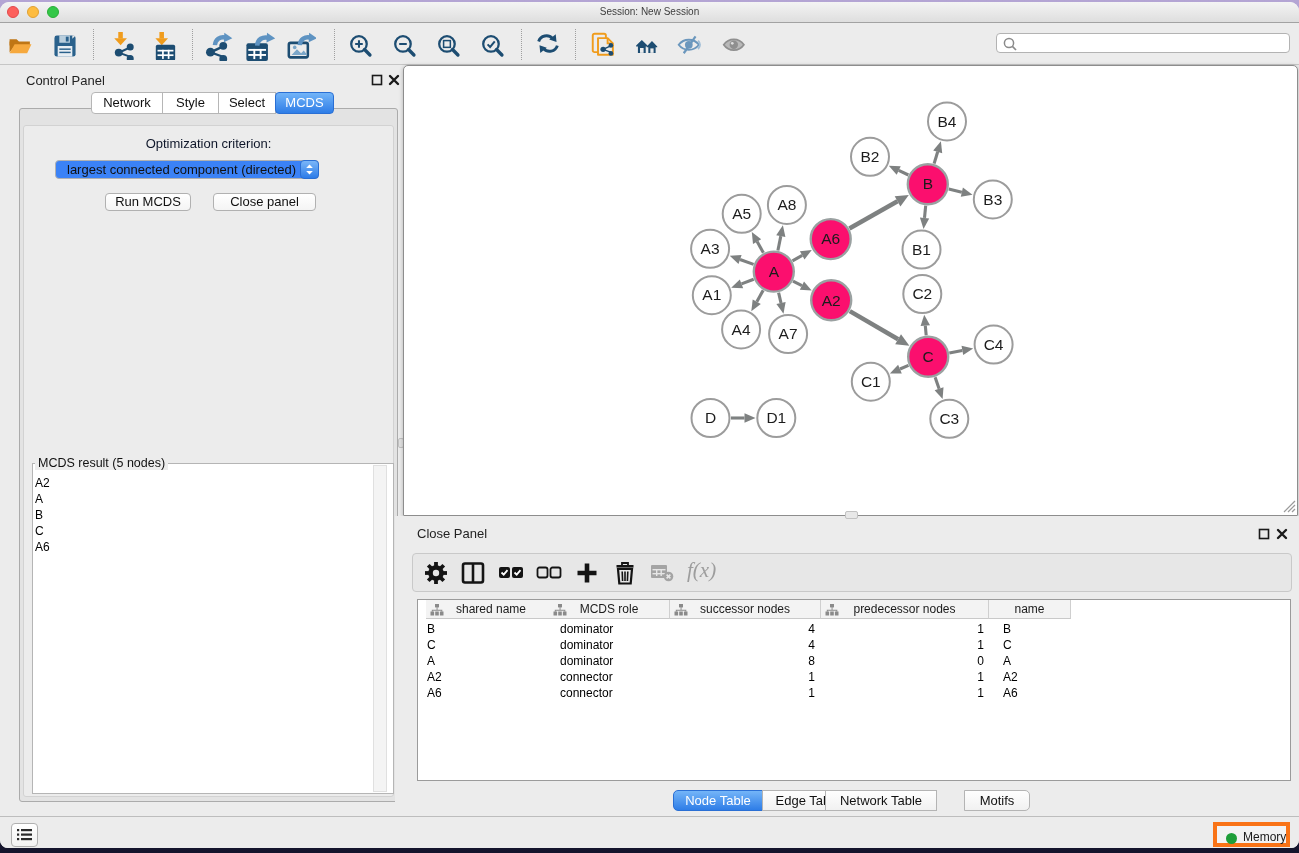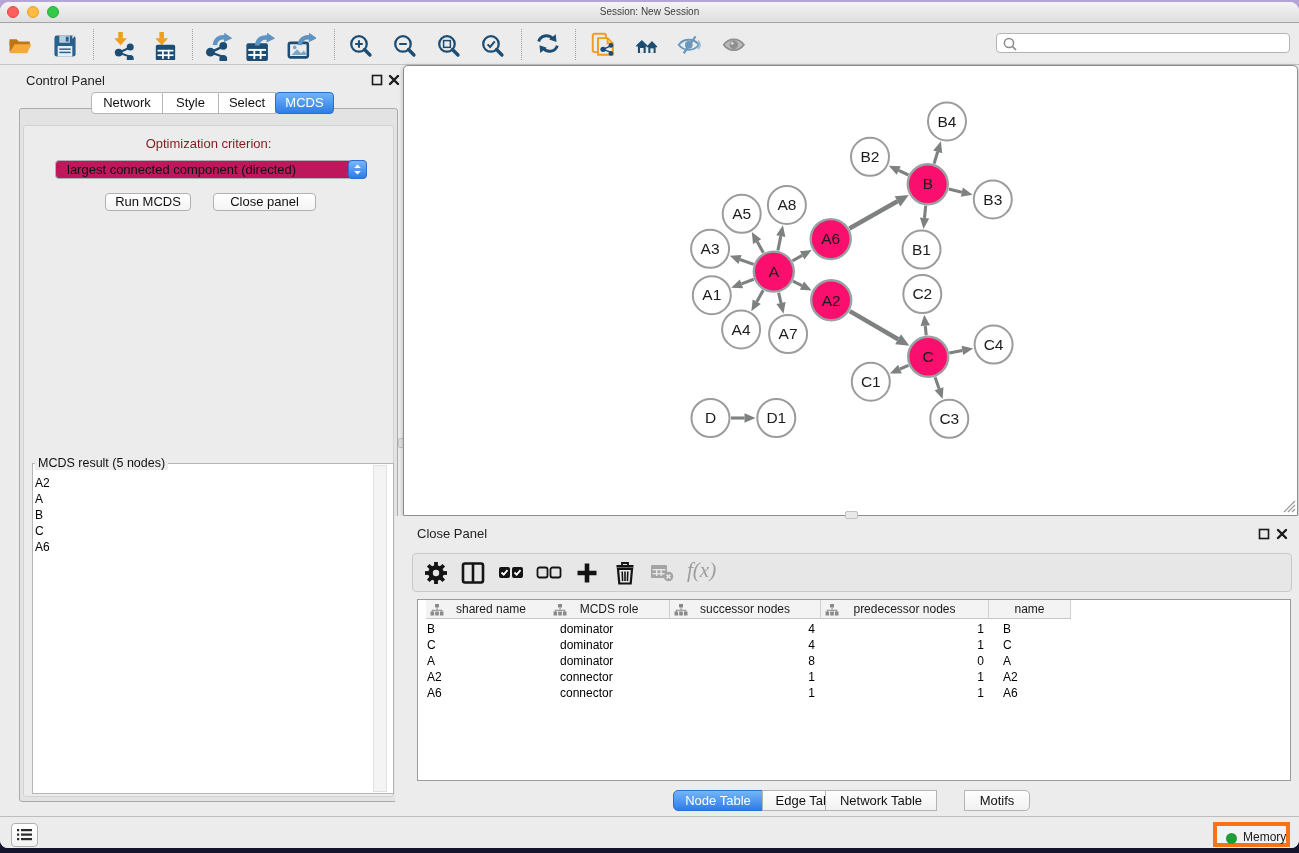--- a/index.html
+++ b/index.html
@@ -13,21 +13,21 @@
 .tsep{top:5px;width:0px;height:31px;border-left:1px dotted #9f9f9f;}
 #searchbox{left:996px;top:9px;width:294px;height:20px;background:#fff;border:1px solid #b3b3b3;border-radius:4px;}
 
 #cpanel{left:12px;top:63px;width:392px;height:753px;background:#ececec;}
 .paneltitle{font-size:13px;color:#232323;}
 .tab{top:27px;height:22px;z-index:3;background:#fff;border:1px solid #b6b6b6;font-size:13px;color:#111;text-align:center;line-height:20px;}
 .tabsel{background:linear-gradient(180deg,#72b4f8,#2e7de7);color:#fff;border:1px solid #2a6fd4;border-radius:4px;}
 #cpouter{left:7px;top:43px;width:379px;height:694px;background:#e3e3e3;border:1px solid #ababab;border-radius:3px;}
 #cpinner{left:3px;top:16px;width:371px;height:672px;background:#ececec;border:1px solid #d2d2d2;border-radius:3px;}
 .btn{background:linear-gradient(180deg,#ffffff,#f4f4f4);border:1px solid #b1b1b1;border-radius:4px;font-size:13px;color:#111;text-align:center;line-height:16px;height:18px;}
-#dropdown{left:31px;top:34px;width:312px;height:19px;background:#be185d;border:1px solid #b1b1b1;border-radius:4px;font-size:13px;color:#111;line-height:17px;padding-left:11px;}
+#dropdown{left:31px;top:34px;width:264px;height:19px;background:#3b82f6;border:1px solid #b1b1b1;border-radius:4px;font-size:13px;color:#111;line-height:17px;padding-left:11px;}
 #stepper{right:-1px;top:-1px;width:19px;height:19px;border-radius:4px;background:linear-gradient(180deg,#7ab6f8,#2d7ce8);border:1px solid #2a6fd4;}
 #fieldset{left:8px;top:337px;width:362px;height:331px;border:1px solid #b5b5b5;}
 #fieldlegend{left:2px;top:-8px;background:#ececec;padding:0 3px;font-size:12.5px;color:#111;}
 #mcdslist{left:0px;top:0px;width:360px;height:329px;background:#fff;font-size:12px;color:#000;}
 #mcdsscroll{left:340px;top:1px;width:14px;height:327px;background:#f4f4f4;border:1px solid #e0e0e0;}
 
 #statusbar{left:0;top:814px;width:1299px;height:32px;background:#ececec;border-top:1px solid #bdbdbd;}
 
 #netwin{left:403px;top:63px;width:895px;height:451px;background:#fff;border:1px solid #8d8d8d;border-radius:5px 5px 1px 1px;box-shadow:0 1px 4px rgba(0,0,0,0.25);}
 #nettitle{left:0;top:0;width:893px;height:19px;background:linear-gradient(180deg,#f1f1f1,#d7d7d7);border-bottom:1px solid #a5a5a5;border-radius:5px 5px 0 0;}
@@ -208,21 +208,21 @@
       </svg>
       <svg class="abs" style="left:376px;top:9px" width="12" height="12" viewBox="0 0 12 12">
         <path d="M2 2 L10 10 M10 2 L2 10" stroke="#1a1a1a" stroke-width="2.4" stroke-linecap="round"></path>
       </svg>
       <div class="abs tab" style="left:79px;width:72px;border-radius:4px 0 0 4px;">Network</div>
       <div class="abs tab" style="left:150px;width:57px;">Style</div>
       <div class="abs tab" style="left:206px;width:58px;">Select</div>
       <div class="abs tab tabsel" style="left:263px;width:59px;">MCDS</div>
       <div id="cpouter" class="abs">
         <div id="cpinner" class="abs">
-          <div class="abs" style="width:100%;text-align:center;top:10px;font-size:13px;color:#7f1d1d">Optimization criterion:</div>
+          <div class="abs" style="width:100%;text-align:center;top:10px;font-size:13px;color:#0f172a">Optimization criterion:</div>
           <div id="dropdown" class="abs">largest connected component (directed)<div id="stepper" class="abs"><svg width="17" height="17" viewBox="0 0 17 17">
                 <path d="M5.2 7 L8.5 3.5 L11.8 7 Z" fill="#fff"></path>
                 <path d="M5.2 10 L8.5 13.5 L11.8 10 Z" fill="#fff"></path>
               </svg></div></div>
           <div class="abs btn" style="left:81px;top:67px;width:86px;">Run MCDS</div>
           <div class="abs btn" style="left:189px;top:67px;width:103px;">Close panel</div>
           <div id="fieldset" class="abs">
             <div id="mcdslist" class="abs">
               <div style="padding:11px 0 0 2px;">
                 <div style="height:16px;line-height:16px;">A2</div>

